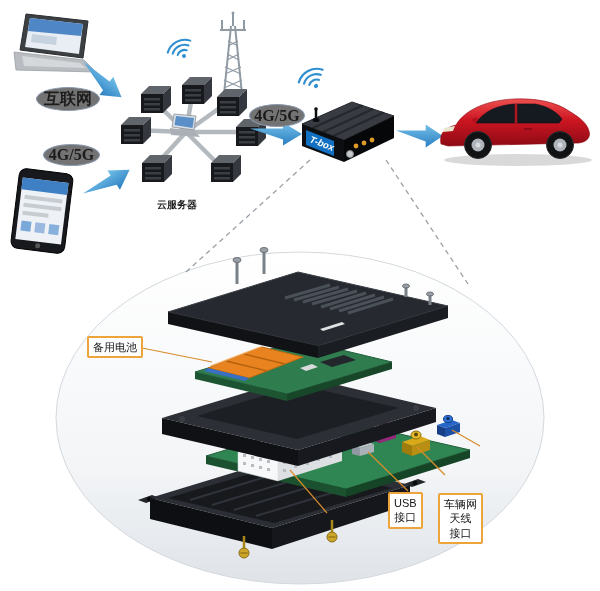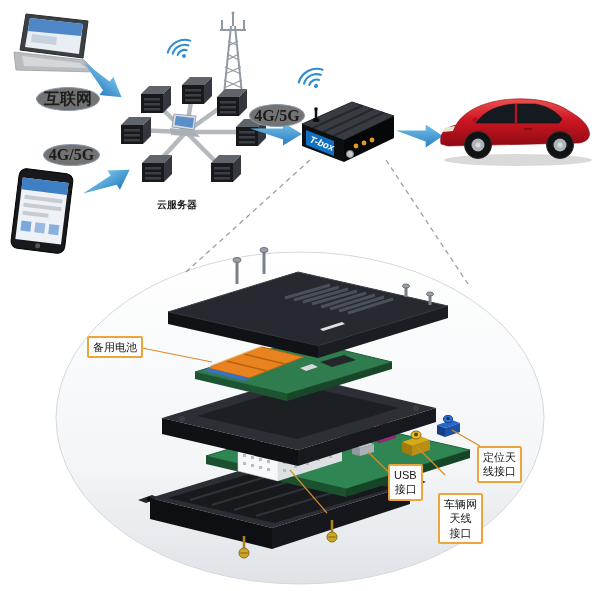--- a/index.html
+++ b/index.html
@@ -302,23 +302,21 @@
 <div class="oval" style="left:43px;top:144px;width:57px;height:22px;">4G/5G</div>
 
 <div class="plain-label" style="left:157px;top:198px;">云服务器</div>
 
 <div class="oval" style="left:249px;top:104px;width:56px;height:23px;">4G/5G</div>
 
 
 <div class="callout" style="left:87px;top:336px;">备用电池</div>
 
 
-<div class="callout" style="left:388px;top:464px;text-align:right;">USB
+<div class="callout" style="left:388px;top:492px;">USB
 接口</div>
 
 <div class="callout" style="left:438px;top:476px;margin-top:17px;">车辆网
 天线
 接口</div>
 
-<div class="callout" style="left:477px;top:446px;">定位天
-线接口</div>
 
 </div>
 
 </body></html>

